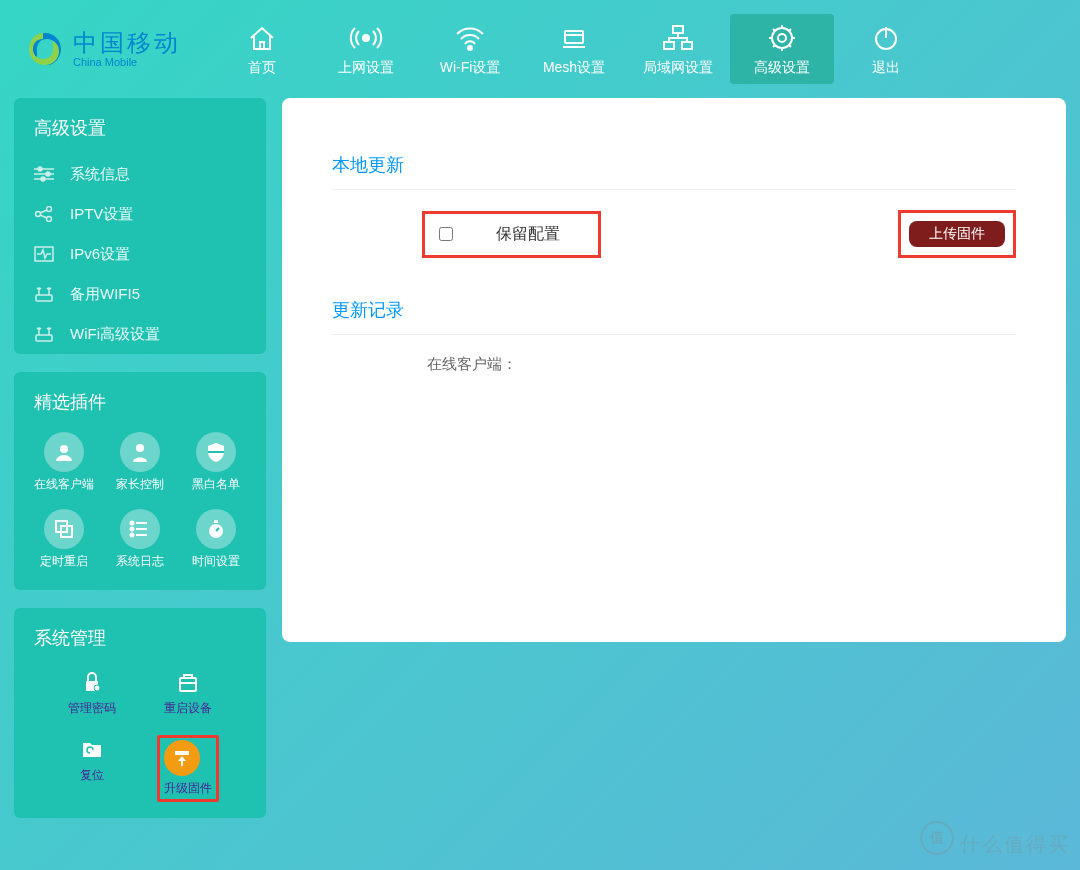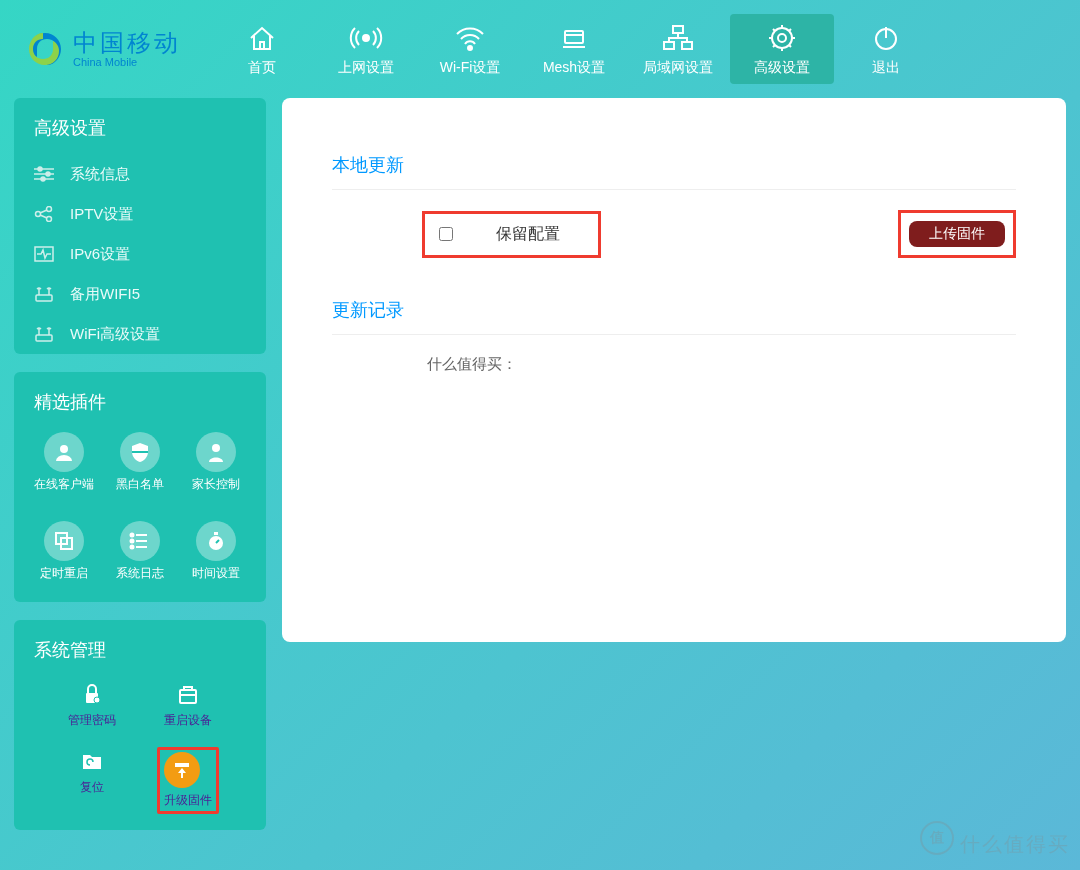--- a/index.html
+++ b/index.html
@@ -21,21 +21,21 @@
 
 .page { display: flex; gap: 16px; padding: 0 14px; }
 
 
 .sidebar { width: 252px; display: flex; flex-direction: column; gap: 18px; }
 .panel { background: #1fc1b1; border-radius: 6px; color: #fff; }
 .panel .title { font-size: 18px; padding: 18px 20px 14px; }
 .side-list .row { display: flex; align-items: center; padding: 10px 20px; font-size: 15px; color: #e9fbf9; cursor: pointer; }
 .side-list .row .icon { width: 26px; height: 20px; margin-right: 10px; display: flex; align-items: center; }
 .side-list .row::after { content:""; }
-.icon-grid { display: grid; grid-template-columns: repeat(3, 1fr); gap: 20px 0; padding: 0 12px 16px; }
+.icon-grid { display: grid; grid-template-columns: repeat(3, 1fr); gap: 8px 0; padding: 0 12px 16px; }
 .icon-cell { display: flex; flex-direction: column; align-items: center; cursor: pointer; padding: 4px 0; }
 .icon-circle { width: 40px; height: 40px; border-radius: 50%; background: rgba(255,255,255,0.35); display: flex; align-items: center; justify-content: center; margin-bottom: 4px; }
 .icon-cell .label { font-size: 12px; color: #fff; }
 
 .mgmt-grid { display: grid; grid-template-columns: repeat(2, 1fr); gap: 10px 0; padding: 0 30px 12px; }
 .mgmt-cell { display: flex; flex-direction: column; align-items: center; cursor: pointer; padding: 4px 0; }
 .mgmt-cell .micon { width: 28px; height: 28px; display:flex;align-items:center;justify-content:center;margin-bottom:4px;}
 .mgmt-cell .label { font-size: 12px; color:#4c1d95; }
 
 
@@ -214,34 +214,34 @@
               <svg width="22" height="22" viewBox="0 0 22 22" fill="#fff">
                 <circle cx="11" cy="8" r="4"></circle>
                 <path d="M3 20 A8 6 0 0 1 19 20 Z"></path>
               </svg>
             </div>
           <span class="label">在线客户端</span>
         </div>
         <div class="icon-cell">
           <div class="icon-circle">
               <svg width="22" height="22" viewBox="0 0 22 22" fill="#fff">
+                <circle cx="11" cy="7" r="4"></circle>
+                <path d="M4 21 C4 15 18 15 18 21 Z"></path>
+              </svg>
+            </div>
+          <span class="label">家长控制</span>
+        </div>
+        <div class="icon-cell">
+          <div class="icon-circle">
+              <svg width="22" height="22" viewBox="0 0 22 22" fill="#fff">
                 <path d="M11 2 L19 5 V11 C19 16 15 20 11 21 C7 20 3 16 3 11 V5 Z"></path>
                 <rect x="3" y="10" width="16" height="2" fill="#1fc1b1"></rect>
               </svg>
             </div>
           <span class="label">黑白名单</span>
-        </div>
-        <div class="icon-cell">
-          <div class="icon-circle">
-              <svg width="22" height="22" viewBox="0 0 22 22" fill="#fff">
-                <circle cx="11" cy="7" r="4"></circle>
-                <path d="M4 21 C4 15 18 15 18 21 Z"></path>
-              </svg>
-            </div>
-          <span class="label">家长控制</span>
         </div>
         <div class="icon-cell">
           <div class="icon-circle">
               <svg width="22" height="22" viewBox="0 0 22 22" fill="none" stroke="#fff" stroke-width="2">
                 <rect x="3" y="3" width="11" height="11"></rect>
                 <rect x="8" y="8" width="11" height="11"></rect>
               </svg>
             </div>
           <span class="label">定时重启</span>
         </div>
@@ -329,20 +329,20 @@
         <span>保留配置</span>
       </label>
       <div class="upload-wrap">
         <button class="upload-btn">上传固件</button>
       </div>
     </div>
 
     <div class="sec-title">更新记录</div>
     <hr class="hr">
 
-    <div class="history-label">什么值得买：</div>
+    <div class="history-label">在线客户端：</div>
   </div>
 </div>
 
 <div class="watermark">
   <div class="circ">值</div>
   <div class="txt">什么值得买</div>
 </div>
 
 </body></html>

